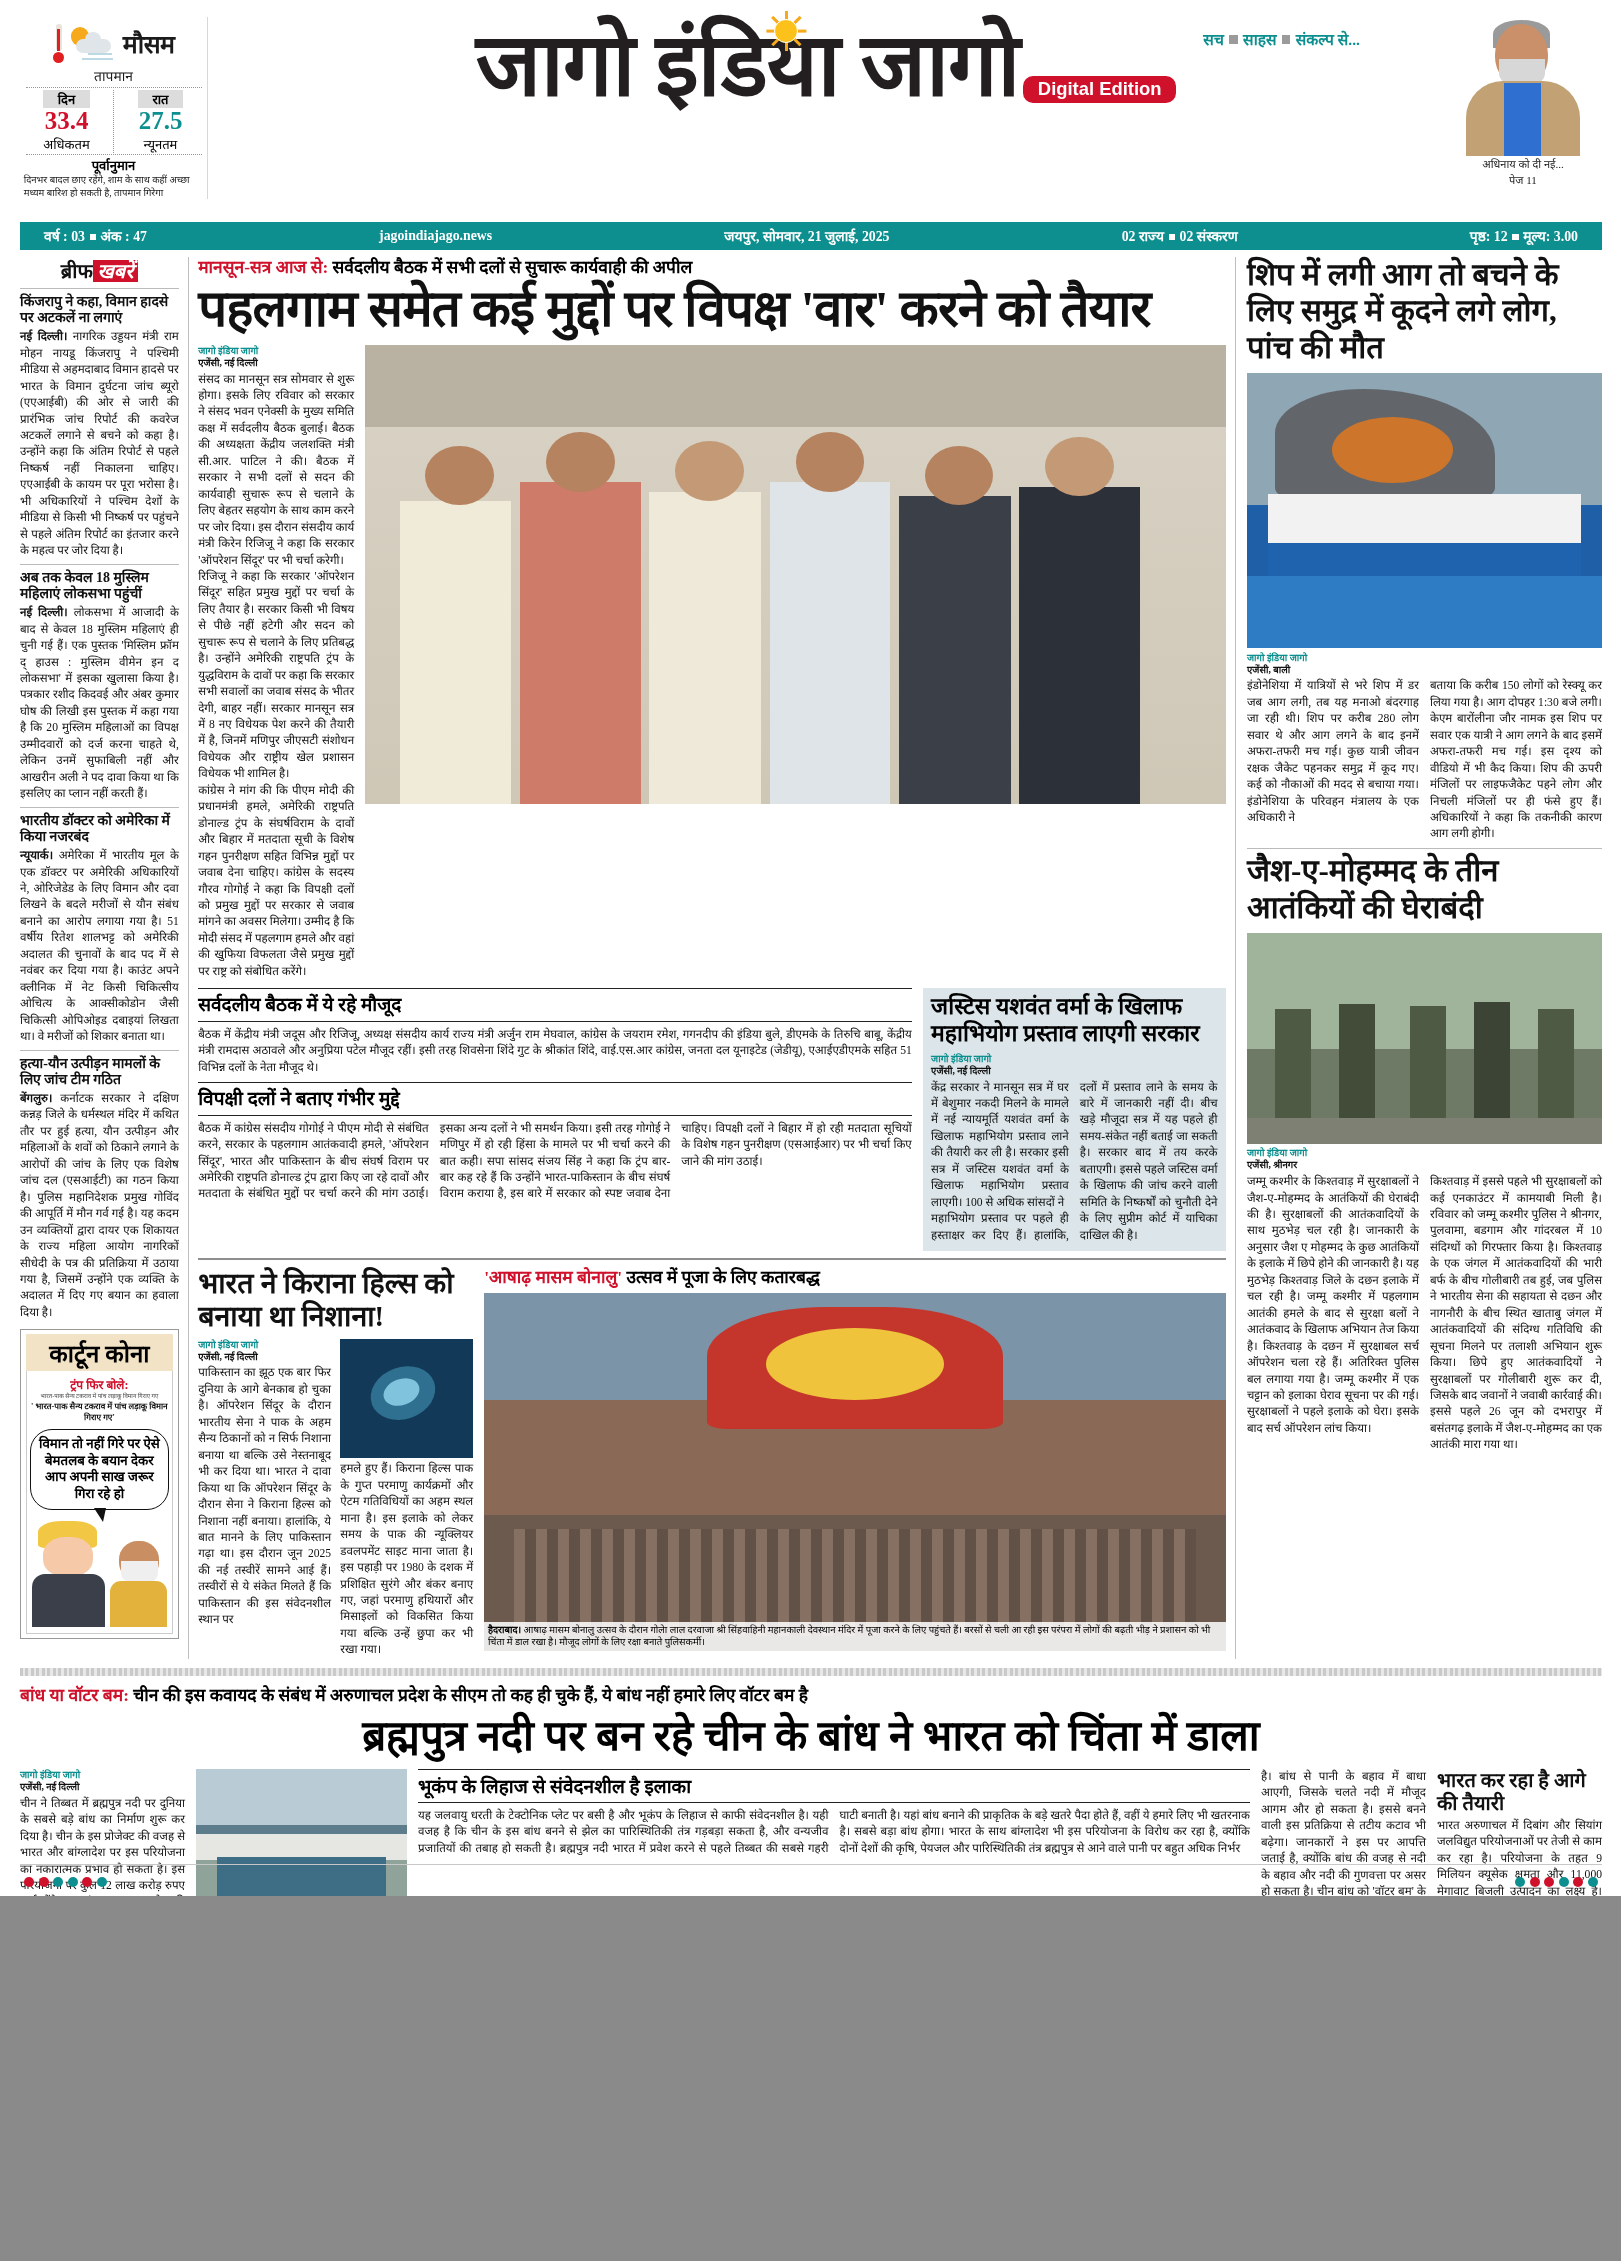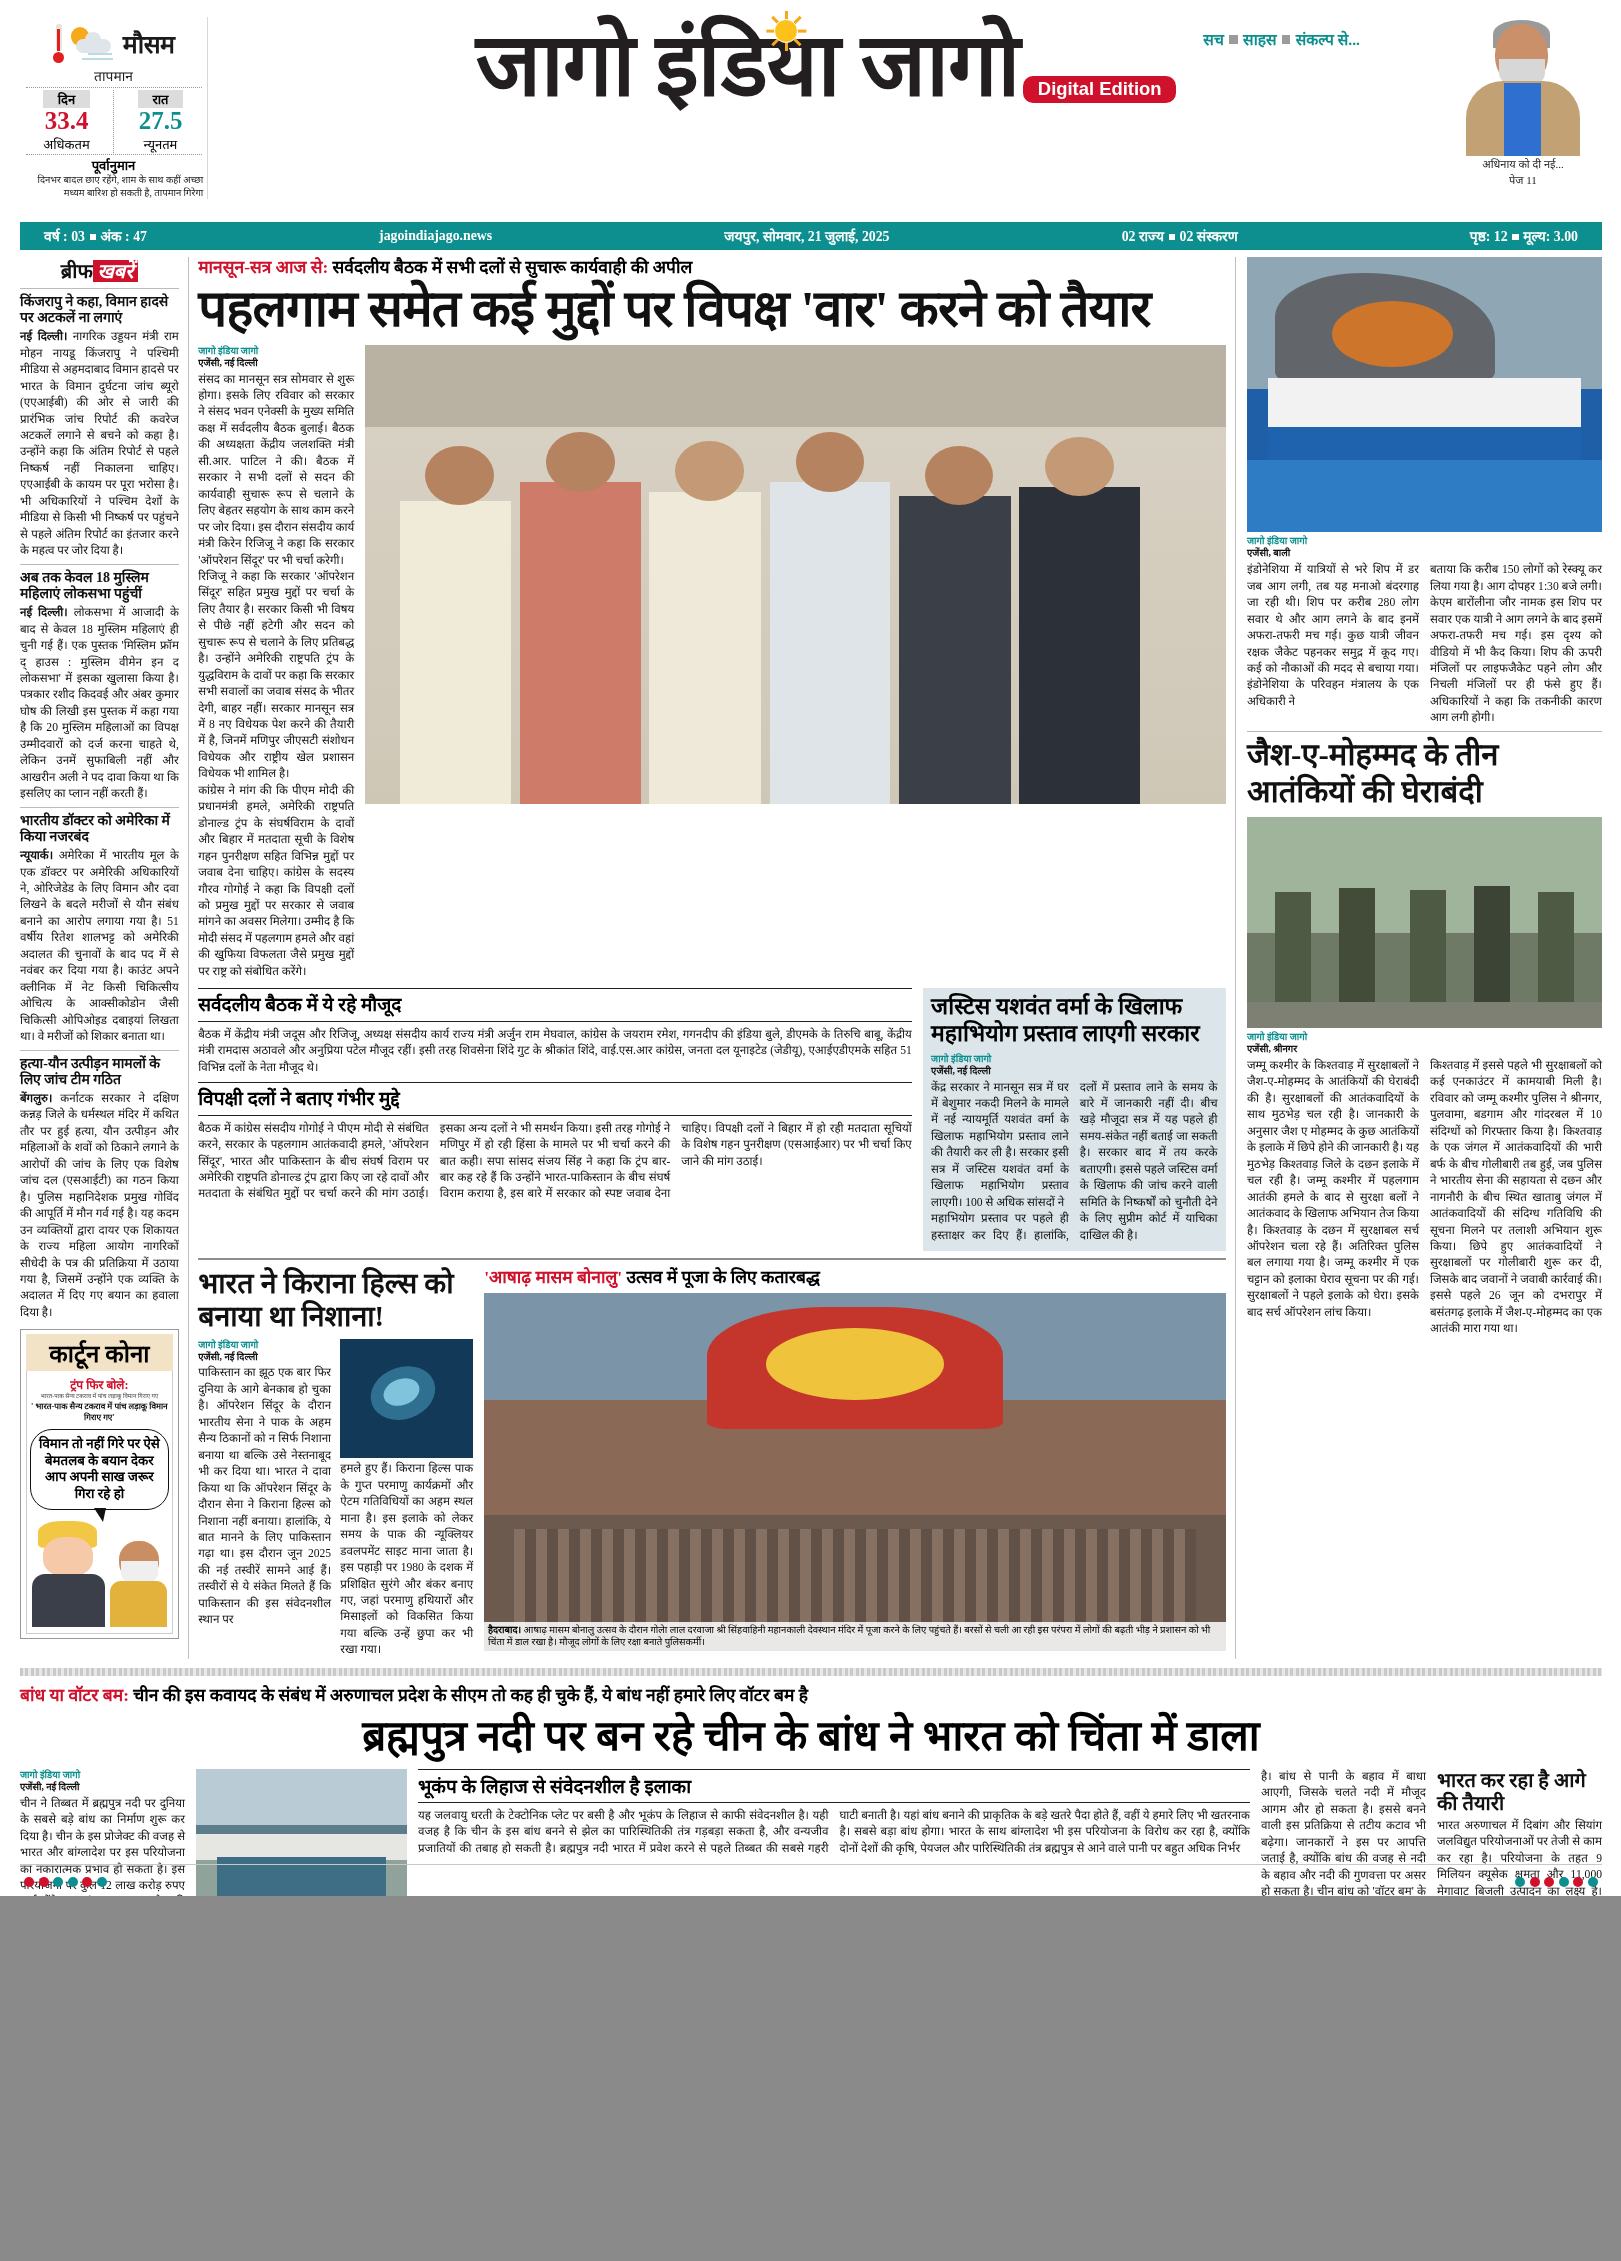--- a/index.html
+++ b/index.html
@@ -32,21 +32,21 @@
   .taap { font-size:13.8px; color:#1b1b1b; border-bottom:0.9px dotted #999; padding-bottom:1.8px; margin:1.8px 5.5px 0 5.5px;}
   .temps { display:flex; margin-top:2.8px;}
   .tcell { flex:1; text-align:center; }
   .tcell:first-child { border-right:0.9px dotted #999; }
   .tlabel { background:#dcdcdc; font-size:13px; font-weight:bold; display:inline-block; padding:0 14.7px; }
   .tval { font-size:25px; font-weight:bold; line-height:1.05;}
   .tval.day{ color:#d0112b; }
   .tval.night{ color:#0d8f8f; }
   .tsub { font-size:13px; }
   .forecast-h { font-size:13px; font-weight:bold; border-top:0.9px dotted #999; margin:1.8px 5.5px 0 5.5px; padding-top:0.9px;}
-  .forecast-t { font-size:9.6px; line-height:1.3; padding:0 3.7px; color:#222; text-align:right;}
+  .forecast-t { font-size:9.6px; line-height:1.3; padding:0 3.7px; color:#222; text-align:left;}
 
   .logo-wrap { flex:1; text-align:center; position:relative; padding-top:3.7px;}
   .tagline { position:absolute; right:84px; top:11px; font-size:15.6px; font-weight:bold; color:#0d8f8f; white-space:nowrap;}
   .tagline .sq { display:inline-block; width:8.3px; height:8.3px; background:#9b9b9b; margin:0 5.5px 0.9px 5.5px;}
   .logo { font-size:88px; font-weight:bold; color:#231f20; letter-spacing:-0.9px; line-height:1.05; position:relative; display:inline-block;}
   .sunmark { position:absolute; left:290px; top:-9.2px; width:40px; height:40px; }
   .sunmark .core { position:absolute; left:8.3px; top:8.3px; width:24px; height:24px; background:#fcc21b; border-radius:50%; border:1.8px solid #fff;}
   .sunmark .ray { position:absolute; left:19px; top:0; width:2.8px; height:40px; background:#f6a91b;}
   .digital {
     display:inline-block; background:#d0112b; color:#fff; font-size:18.4px; font-weight:bold;
@@ -361,20 +361,21 @@
             <div style="position:absolute;left:0;top:62%;right:0;height:38%;background:#6d5a4e;"></div>
             <div style="position:absolute;left:4%;top:66%;width:92%;height:30%;background:repeating-linear-gradient(90deg,#8a7466 0 11px,#5f4f45 11px 22px);opacity:.85;"></div>
             <div class="cap"><span class="dl">हैदराबाद।</span><span> आषाढ़ मासम बोनालु उत्सव के दौरान गोलेा लाल दरवाजा श्री सिंहवाहिनी महानकाली देवस्थान मंदिर में पूजा करने के लिए पहुंचते हैं। बरसों से चली आ रही इस परंपरा में लोगों की बढ़ती भीड़ ने प्रशासन को भी चिंता में डाल रखा है। मौजूद लोगों के लिए रक्षा बनाते पुलिसकर्मी।</span></div>
           </div>
         </div>
       </div>
     </div>
 
     <div class="col-right">
       <div>
+        <h2 class="rlead">शिप में लगी आग तो बचने के लिए समुद्र में कूदने लगे लोग, पांच की मौत</h2>
         <div class="photo ph-ship" style="height:275px;">
           <div style="position:absolute;left:8%;top:6%;width:62%;height:40%;background:#5d5f63;border-radius:40% 60% 10% 10%;opacity:.9;"></div>
           <div style="position:absolute;left:24%;top:16%;width:34%;height:24%;background:#e07820;border-radius:50%;opacity:.85;"></div>
           <div style="position:absolute;left:6%;top:44%;right:6%;height:26%;background:#f2f2f2;"></div>
           <div style="position:absolute;left:6%;top:62%;right:6%;height:12%;background:#1f62ae;"></div>
           <div style="position:absolute;left:0;top:74%;right:0;height:26%;background:#2e7dc4;"></div>
         </div>
         <div class="credit" style="margin-top:3.7px;">
           <div>जागो इंडिया जागो</div>
           <div class="agency">एजेंसी, बाली</div>

